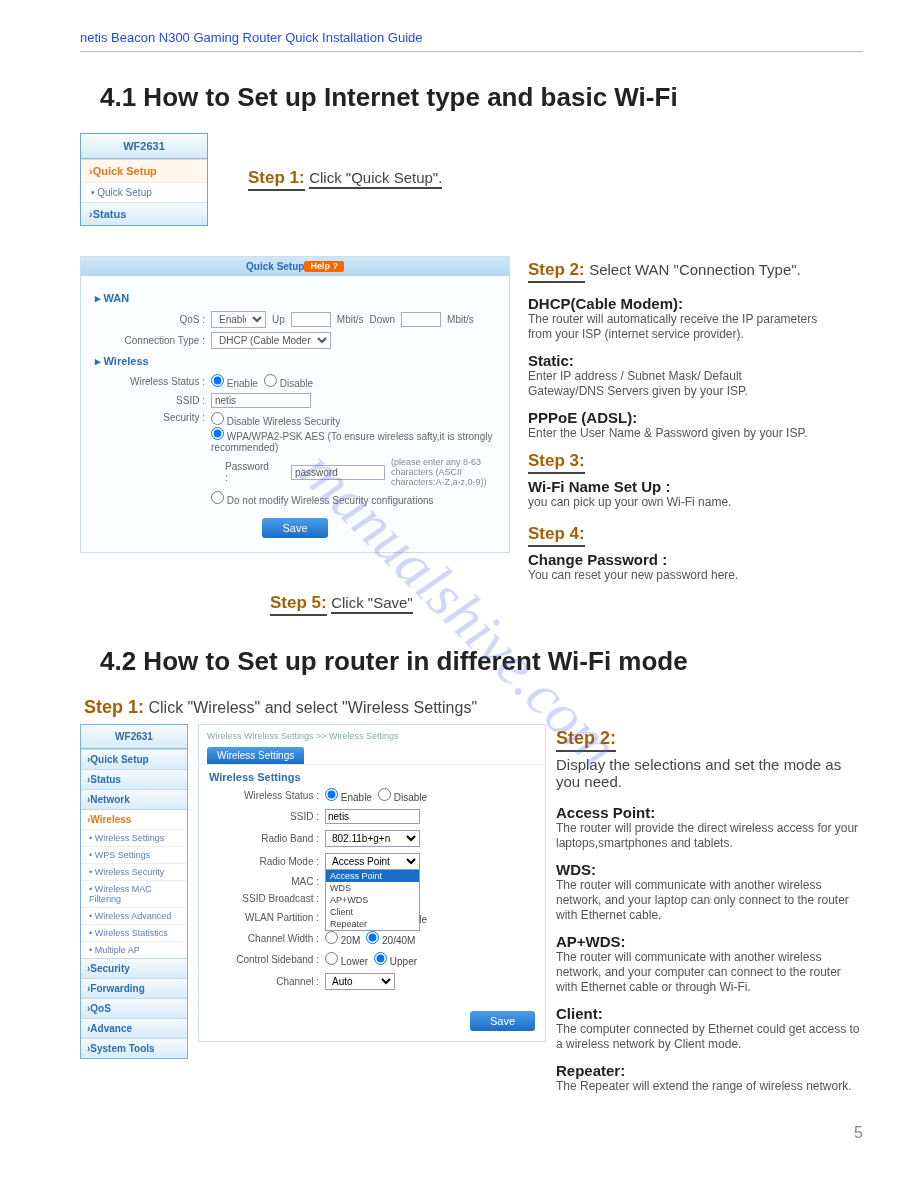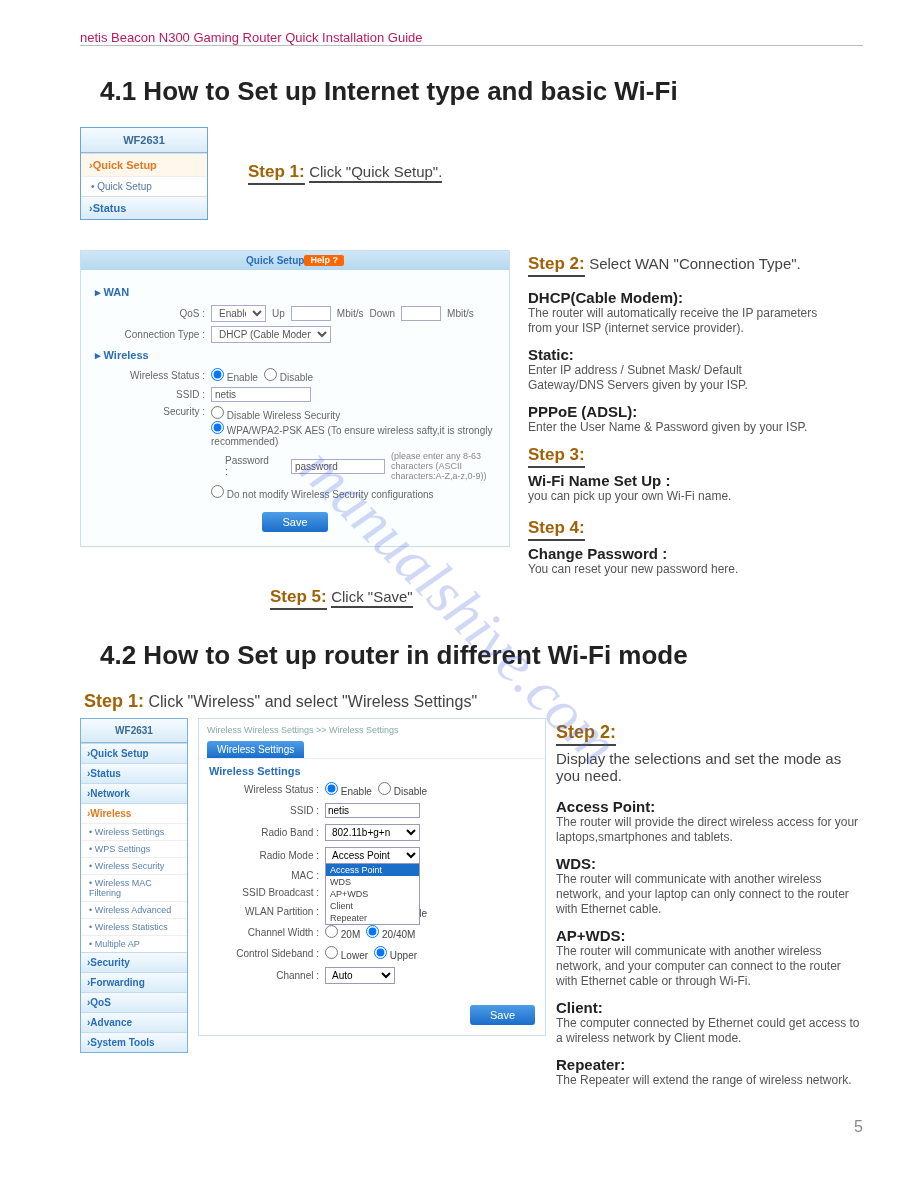--- a/index.html
+++ b/index.html
@@ -6,21 +6,21 @@
   body {
     font-family: Arial, Helvetica, sans-serif;
     background: #fff;
     width: 918px;
     margin: 0 auto;
     color: #444;
     position: relative;
   }
   .page { padding: 30px 55px 30px 80px; position: relative; }
   .header-line {
-    font-size: 13px; color: #be185d; 
+    font-size: 13px; color: #1d4ed8; padding-bottom: 6px;
     border-bottom: 1px solid #bbb; margin-bottom: 30px;
   }
   h2 { font-size: 26px; font-weight: bold; color: #222; margin: 8px 0 20px 20px; }
   .step-label { font-weight: bold; color: #a16207; font-size: 17px; }
   .step-text { font-size: 15px; color: #444; }
   .step-row { margin: 4px 0; }
   .ul { border-bottom: 2px solid #444; display: inline-block; padding-bottom: 1px; }
   .desc-title { font-weight: bold; color: #222; font-size: 15px; }
   .desc-text { font-size: 12px; color: #555; line-height: 1.25; }
   .desc-block { margin-bottom: 10px; }

